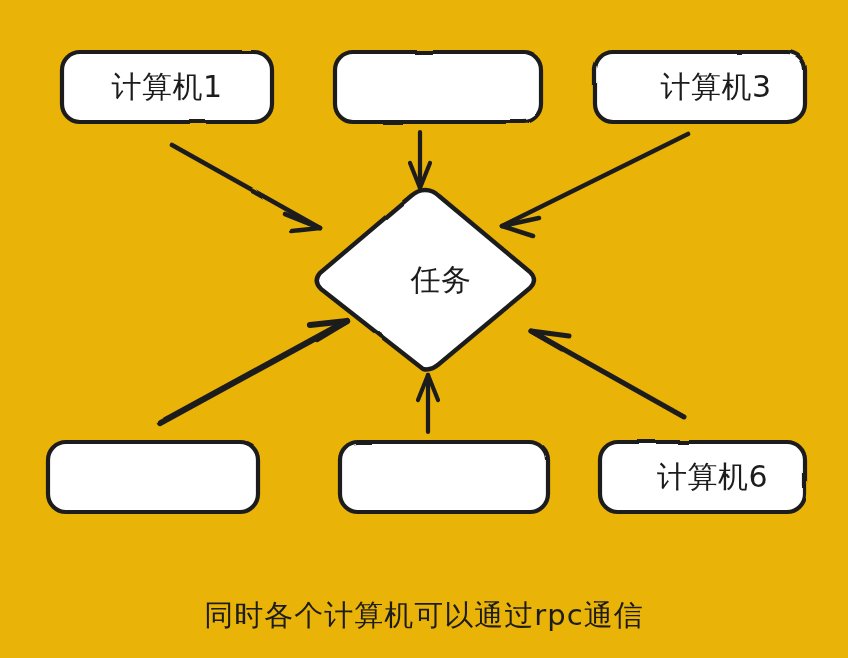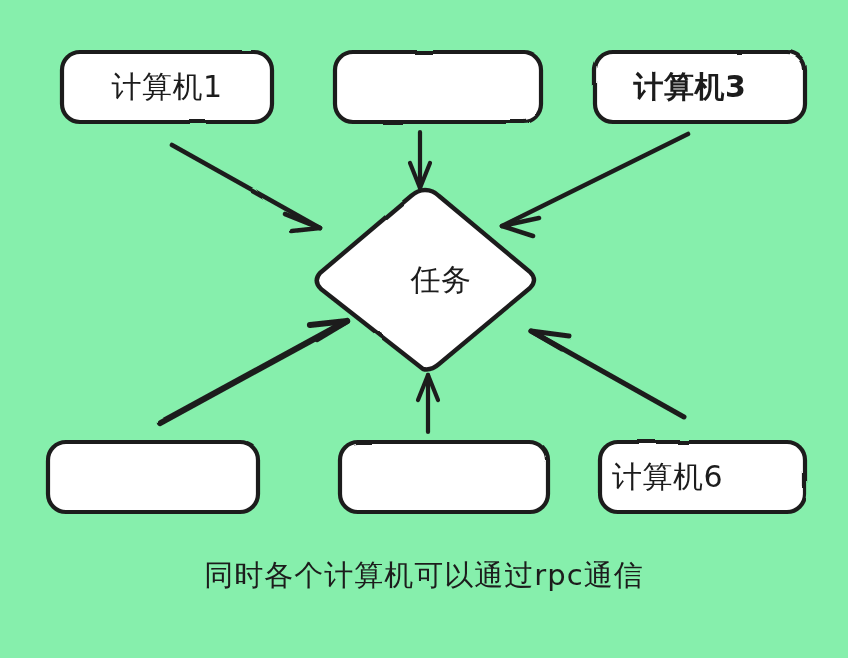--- a/index.html
+++ b/index.html
@@ -10,21 +10,21 @@
   body {
     width: 848px;
     height: 658px;
     font-family: "DejaVu Sans", "Liberation Sans", sans-serif;
     overflow: hidden;
   }
   #canvas {
     position: relative;
     width: 848px;
     height: 658px;
-    background: #86efac;
+    background: #eab308;
   }
   #diagram-svg {
     position: absolute;
     top: 0;
     left: 0;
     width: 848px;
     height: 658px;
   }
   .node-label {
     position: absolute;
@@ -40,20 +40,21 @@
   }
   .caption {
     position: absolute;
     left: 0;
     width: 848px;
     text-align: center;
     font-size: 29px;
     color: #1c1c1c;
     letter-spacing: 1px;
     font-family: "DejaVu Sans", "Liberation Sans", sans-serif;
+    margin-top: 40px;
   }
 </style>
 </head>
 <body>
 
 <div id="canvas">
 
   <svg id="diagram-svg" viewBox="0 0 848 658">
     <defs>
       <filter id="rough" x="-10%" y="-10%" width="120%" height="120%">
@@ -117,20 +118,20 @@
 
       <g>
         <line x1="684" y1="417" x2="531" y2="331" stroke-width="5.0"></line>
         <path d="M 531 331 L 569 336 M 531 331 L 562 349" stroke-width="5.0"></path>
       </g>
 
     </g>
   </svg>
 
   <div class="node-label" style="left:62px;  top:52px;  width:210px; height:70px;">计算机1</div>
-  <div class="node-label" style="left:585px; top:52px;  width:210px; height:70px;font-weight:bold;">计算机3</div>
-  <div class="node-label" style="left:565px; top:442px; width:205px; height:70px;">计算机6</div>
+  <div class="node-label" style="left:611px; top:52px;  width:210px; height:70px;">计算机3</div>
+  <div class="node-label" style="left:610px; top:442px; width:205px; height:70px;">计算机6</div>
 
   <div class="node-label" style="left:328px; top:245px; width:226px; height:70px;">任务</div>
 
   <div class="caption" style="top:556px;">同时各个计算机可以通过rpc通信</div>
 
 </div>
 
 </body></html>

